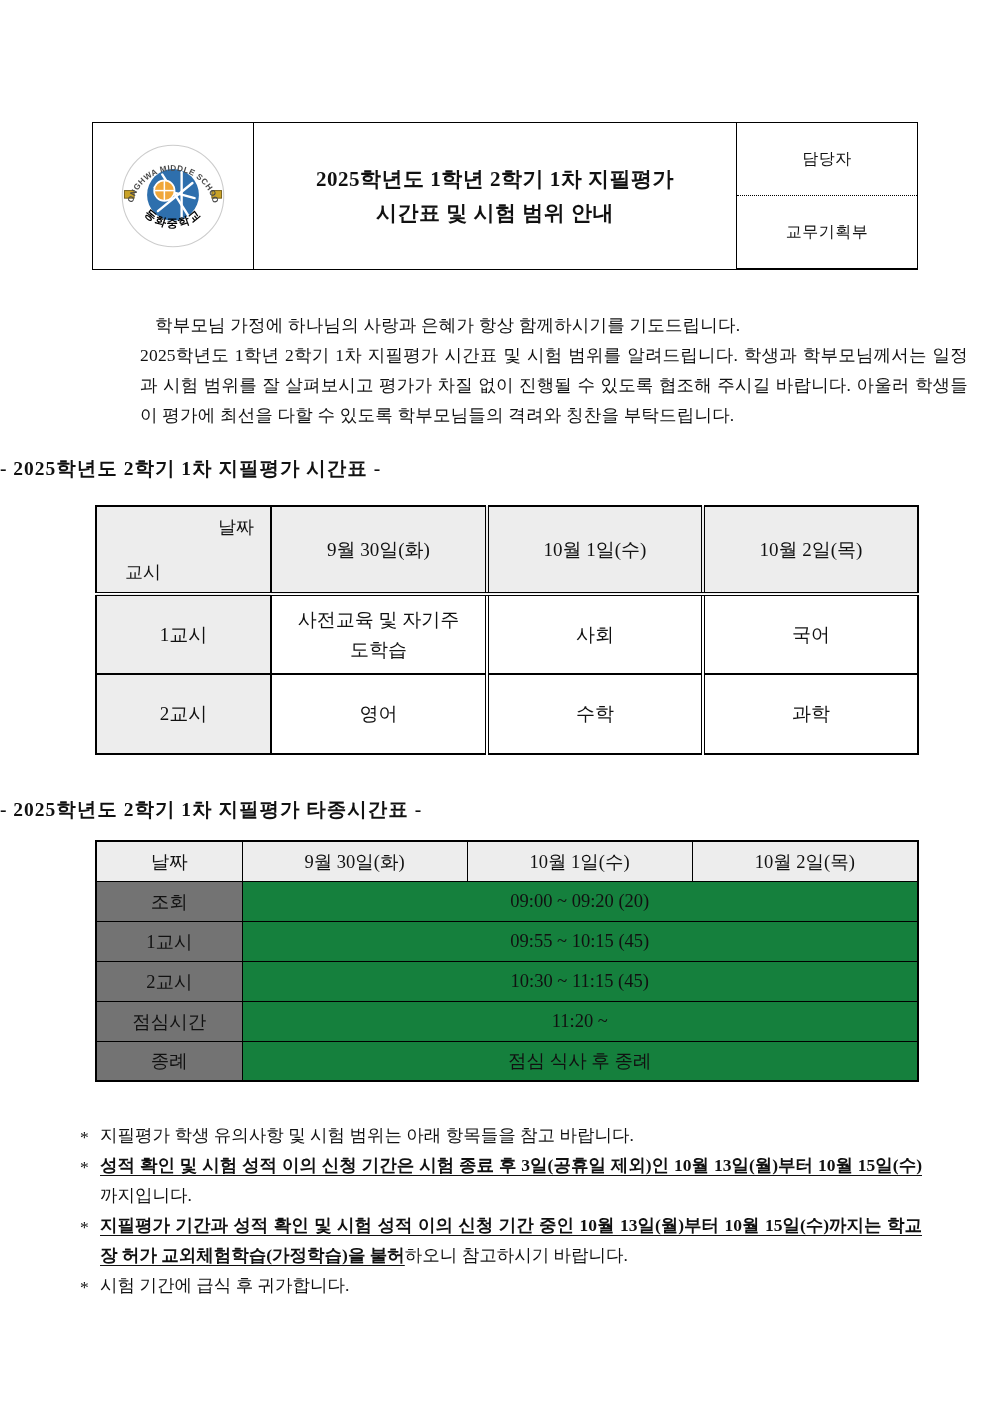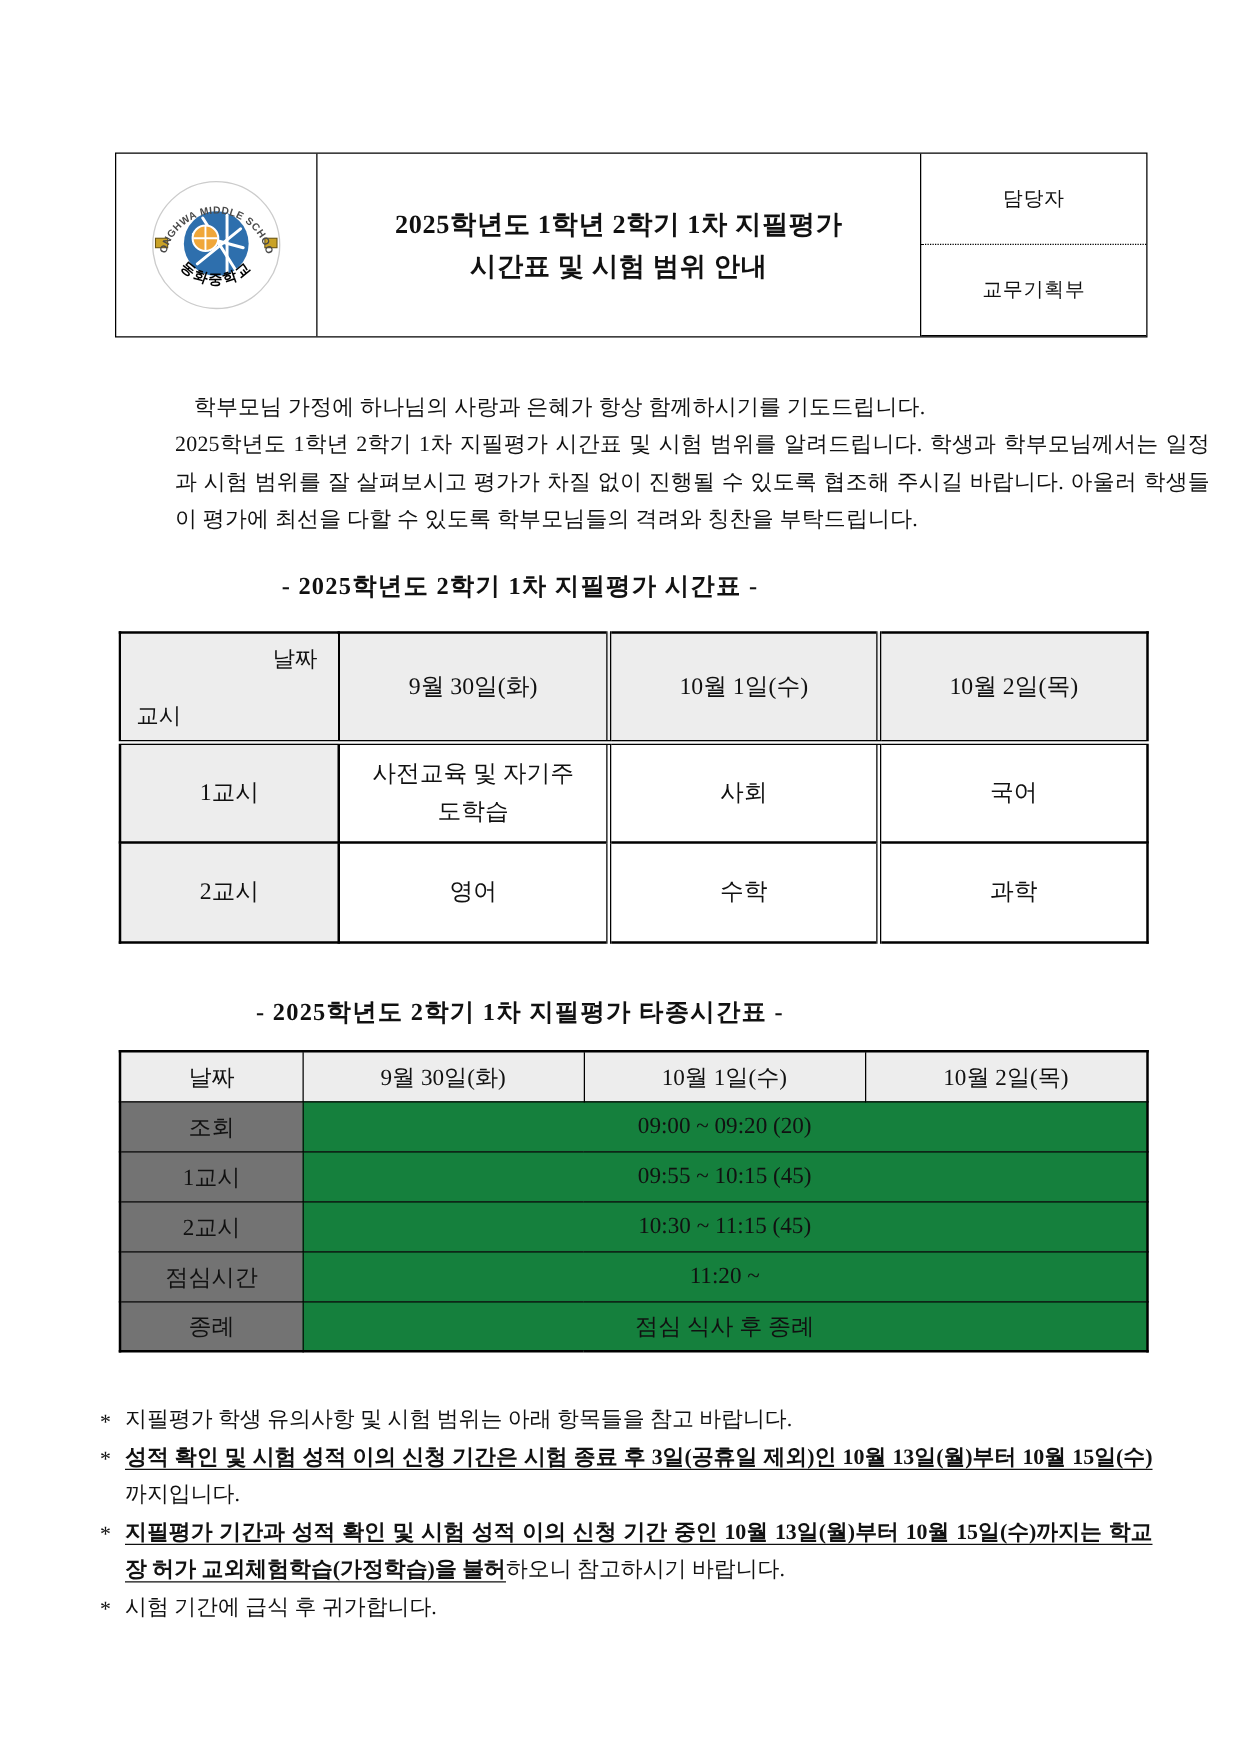--- a/index.html
+++ b/index.html
@@ -65,21 +65,20 @@
     letter-spacing: 0.2px;
     margin-left: 48px;
   }
   .intro .greeting { padding-left: 15px; }
   .intro .body { text-align: justify; }
 
   
   .section-title {
     position: absolute;
     left: 0; width: 832px;
-    text-align: center;
     font-size: 19.5px;
     font-weight: bold;
     letter-spacing: 1px;
   }
   .section-title.t1 { top: 455px; }
   .section-title.t2 { top: 796px; }
 
   
   table { border-collapse: collapse; table-layout: fixed; }
   td { text-align: center; vertical-align: middle; margin-top: 32px; }
@@ -106,21 +105,21 @@
   .exam td.corner, .exam td.period { border-right: 2.5px solid #000; background: #ededed; }
   .exam tr.drow td { height: 80px; }
   .exam td.corner {
     position: relative;
     padding: 0;
     background-image: linear-gradient(to bottom right,
       transparent calc(50% - 0.8px), #333 calc(50% - 0.8px),
       #333 calc(50% + 0.8px), transparent calc(50% + 0.8px));
   }
   .corner-top { position: absolute; top: 5px; right: 16px; font-size: 18px; }
-  .corner-bottom { position: absolute; bottom: 5px; left: 12px; font-size: 18px; }
+  .corner-bottom { position: absolute; bottom: 5px; left: 28px; font-size: 18px; }
 
   
   .bell {
     position: absolute;
     left: 95px; top: 840px;
     width: 822px;
     border: 2px solid #000;
   }
   .bell td {
     border: 1.5px solid #000;

